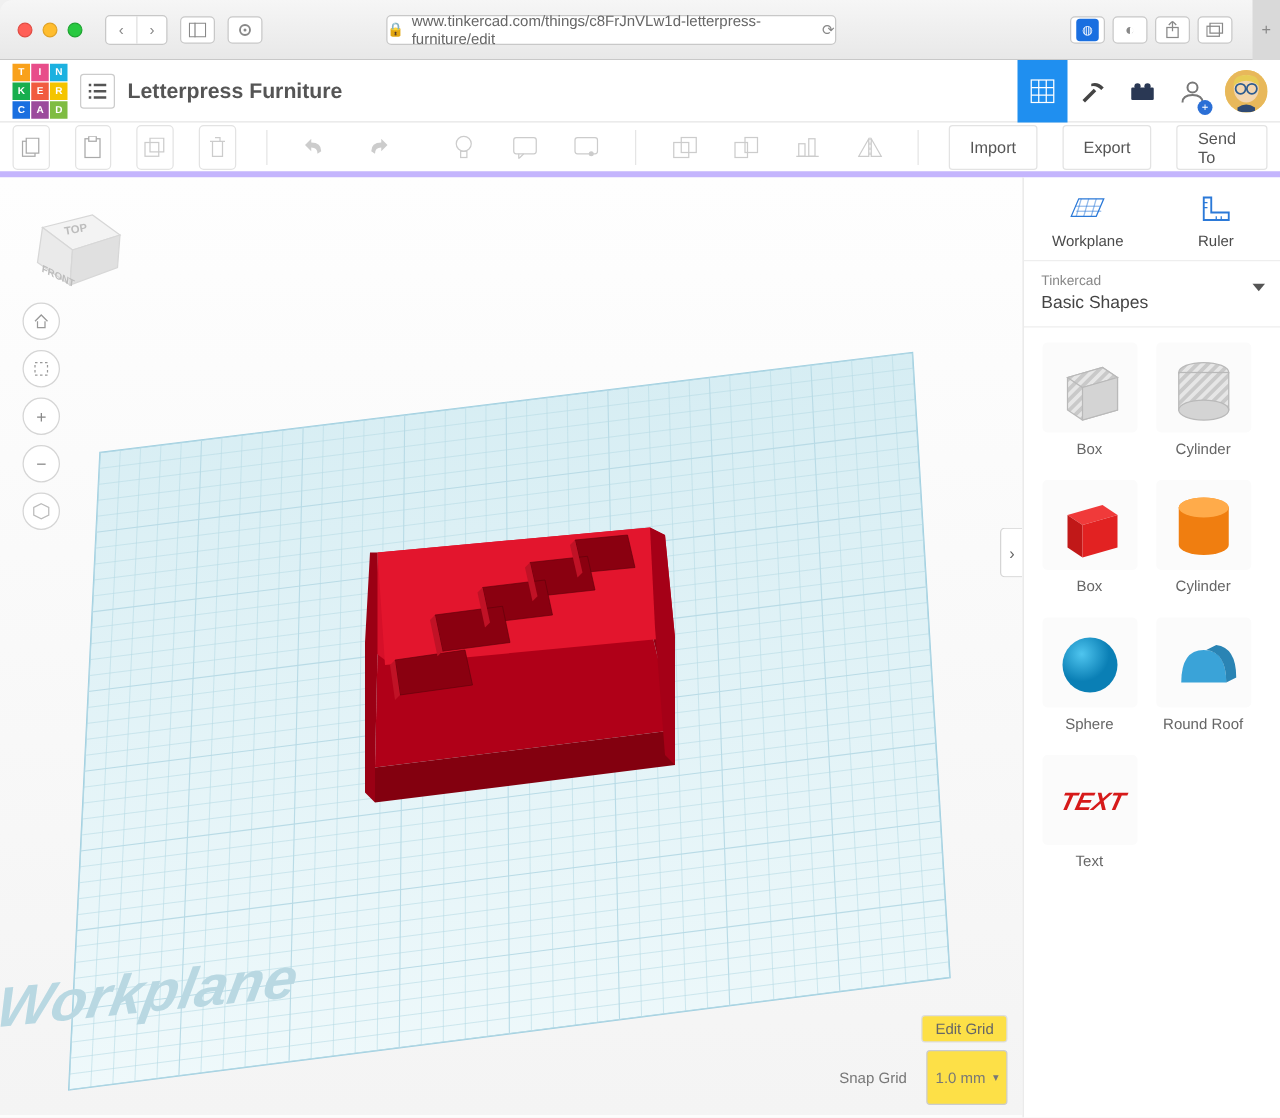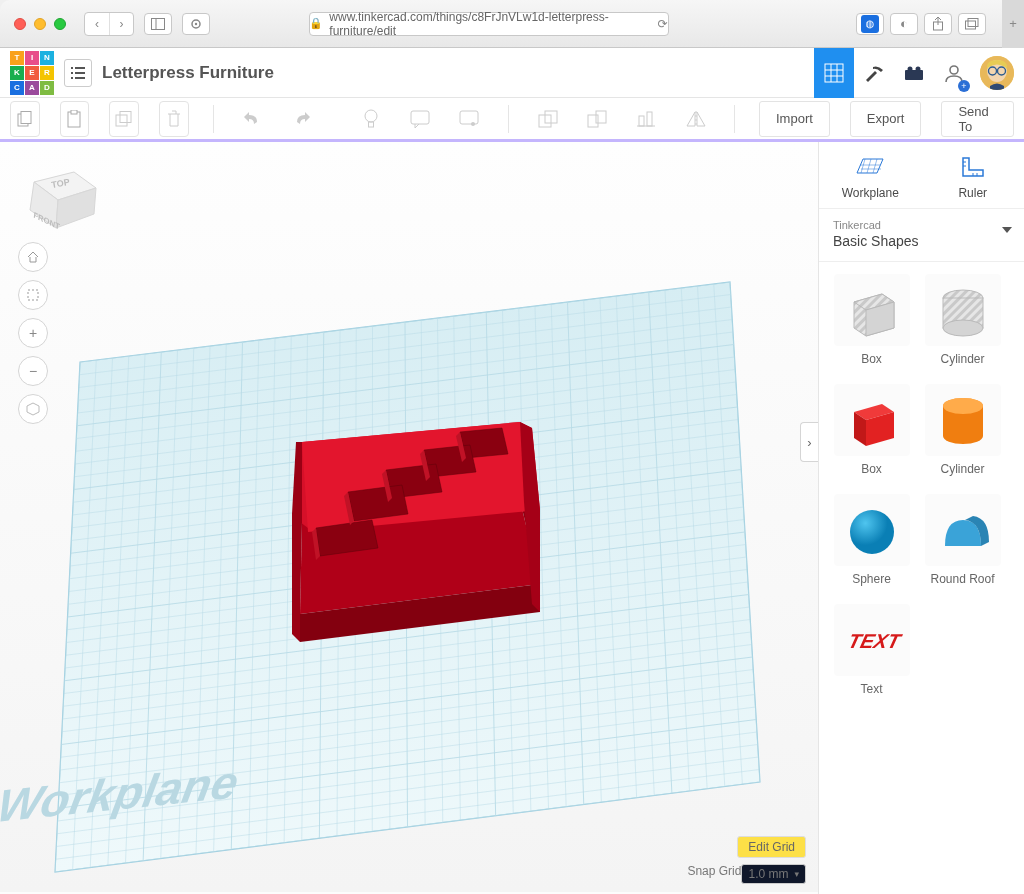--- a/index.html
+++ b/index.html
@@ -48,38 +48,38 @@
   .doc-title{font-size:17px;font-weight:700;color:#555;}
   .app-header-right{margin-left:auto;display:flex;align-items:center;gap:0;}
   .hdr-btn{width:40px;height:50px;display:flex;align-items:center;justify-content:center;color:#777;}
   .hdr-btn.active{background:#1f8ff0;color:#fff;}
   .avatar{width:34px;height:34px;border-radius:50%;background:#f0d070;display:flex;align-items:center;justify-content:center;margin-left:6px;overflow:hidden;}
   .avatar svg{display:block;}
   .user-plus{position:relative;}
   .user-plus .badge{position:absolute;right:4px;bottom:6px;width:12px;height:12px;border-radius:50%;background:#2b6fd6;color:#fff;font-size:9px;display:flex;align-items:center;justify-content:center;}
 
   
-  .action-row{height:44px;display:flex;align-items:center;padding:0 10px;gap:20px;border-bottom:3px solid #c4b5fd;}
+  .action-row{height:44px;display:flex;align-items:center;padding:0 10px;gap:20px;border-bottom:5px solid #c4b5fd;}
   .act-btn{width:36px;height:36px;border:1px solid #e3e3e3;border-radius:4px;display:flex;align-items:center;justify-content:center;color:#888;background:#fff;}
   .act-btn.noborder{border:none;}
   .act-sep{width:1px;height:28px;background:#e5e5e5;margin:0 4px;}
   .action-row .spacer{flex:1;}
   .text-btn{height:36px;padding:0 16px;border:1px solid #e3e3e3;border-radius:3px;background:#fff;color:#555;font-size:13px;display:flex;align-items:center;}
 
   
   .main{position:absolute;top:94px;left:0;right:206px;bottom:0;background:#fcfcfc;overflow:hidden;}
   .workplane-svg{position:absolute;inset:0;}
   .viewcube{position:absolute;top:12px;left:18px;}
   .nav-col{position:absolute;top:100px;left:18px;display:flex;flex-direction:column;gap:8px;}
   .nav-circle{width:30px;height:30px;border-radius:50%;border:1px solid #d5d5d5;background:#fff;display:flex;align-items:center;justify-content:center;color:#888;font-size:14px;}
   .panel-toggle{position:absolute;right:0;top:280px;width:18px;height:40px;border:1px solid #d5d5d5;border-right:none;background:#fff;display:flex;align-items:center;justify-content:center;color:#666;border-radius:4px 0 0 4px;}
   .bottom-ctrls{position:absolute;right:12px;bottom:10px;display:flex;flex-direction:column;align-items:flex-end;gap:6px;font-size:12px;color:#777;}
   .edit-grid-btn{padding:3px 10px;border:1px solid #ddd;border-radius:3px;background:#fde047;color:#666;}
-  .snap-row{display:flex;gap:0;margin-left:19px;}
-  .snap-sel{border:1px solid #ccc;border-radius:3px;padding:2px 6px;background:#0f172a;display:flex;align-items:center;gap:6px;}
+  .snap-row{display:flex;align-items:center;gap:16px;margin-left:19px;}
+  .snap-sel{border:1px solid #ccc;border-radius:3px;padding:14px 6px;background:#fde047;display:flex;align-items:center;gap:6px;}
 
   
   .right-panel{position:absolute;top:94px;right:0;width:206px;bottom:0;background:#fff;border-left:1px solid #e5e5e5;display:flex;flex-direction:column;}
   .rp-top{display:flex;border-bottom:1px solid #eee;}
   .rp-tool{flex:1;text-align:center;padding:10px 0 8px;color:#4a4a4a;font-size:12px;}
   .rp-tool .ic{height:30px;display:flex;align-items:center;justify-content:center;color:#2b79d8;margin-bottom:4px;}
   .rp-dd{padding:10px 14px 12px;border-bottom:1px solid #eee;position:relative;}
   .rp-dd .sub{font-size:11px;color:#888;margin-bottom:2px;}
   .rp-dd .main-t{font-size:14px;color:#444;}
   .rp-dd .caret{position:absolute;right:12px;top:18px;border-left:5px solid transparent;border-right:5px solid transparent;border-top:6px solid #555;}

